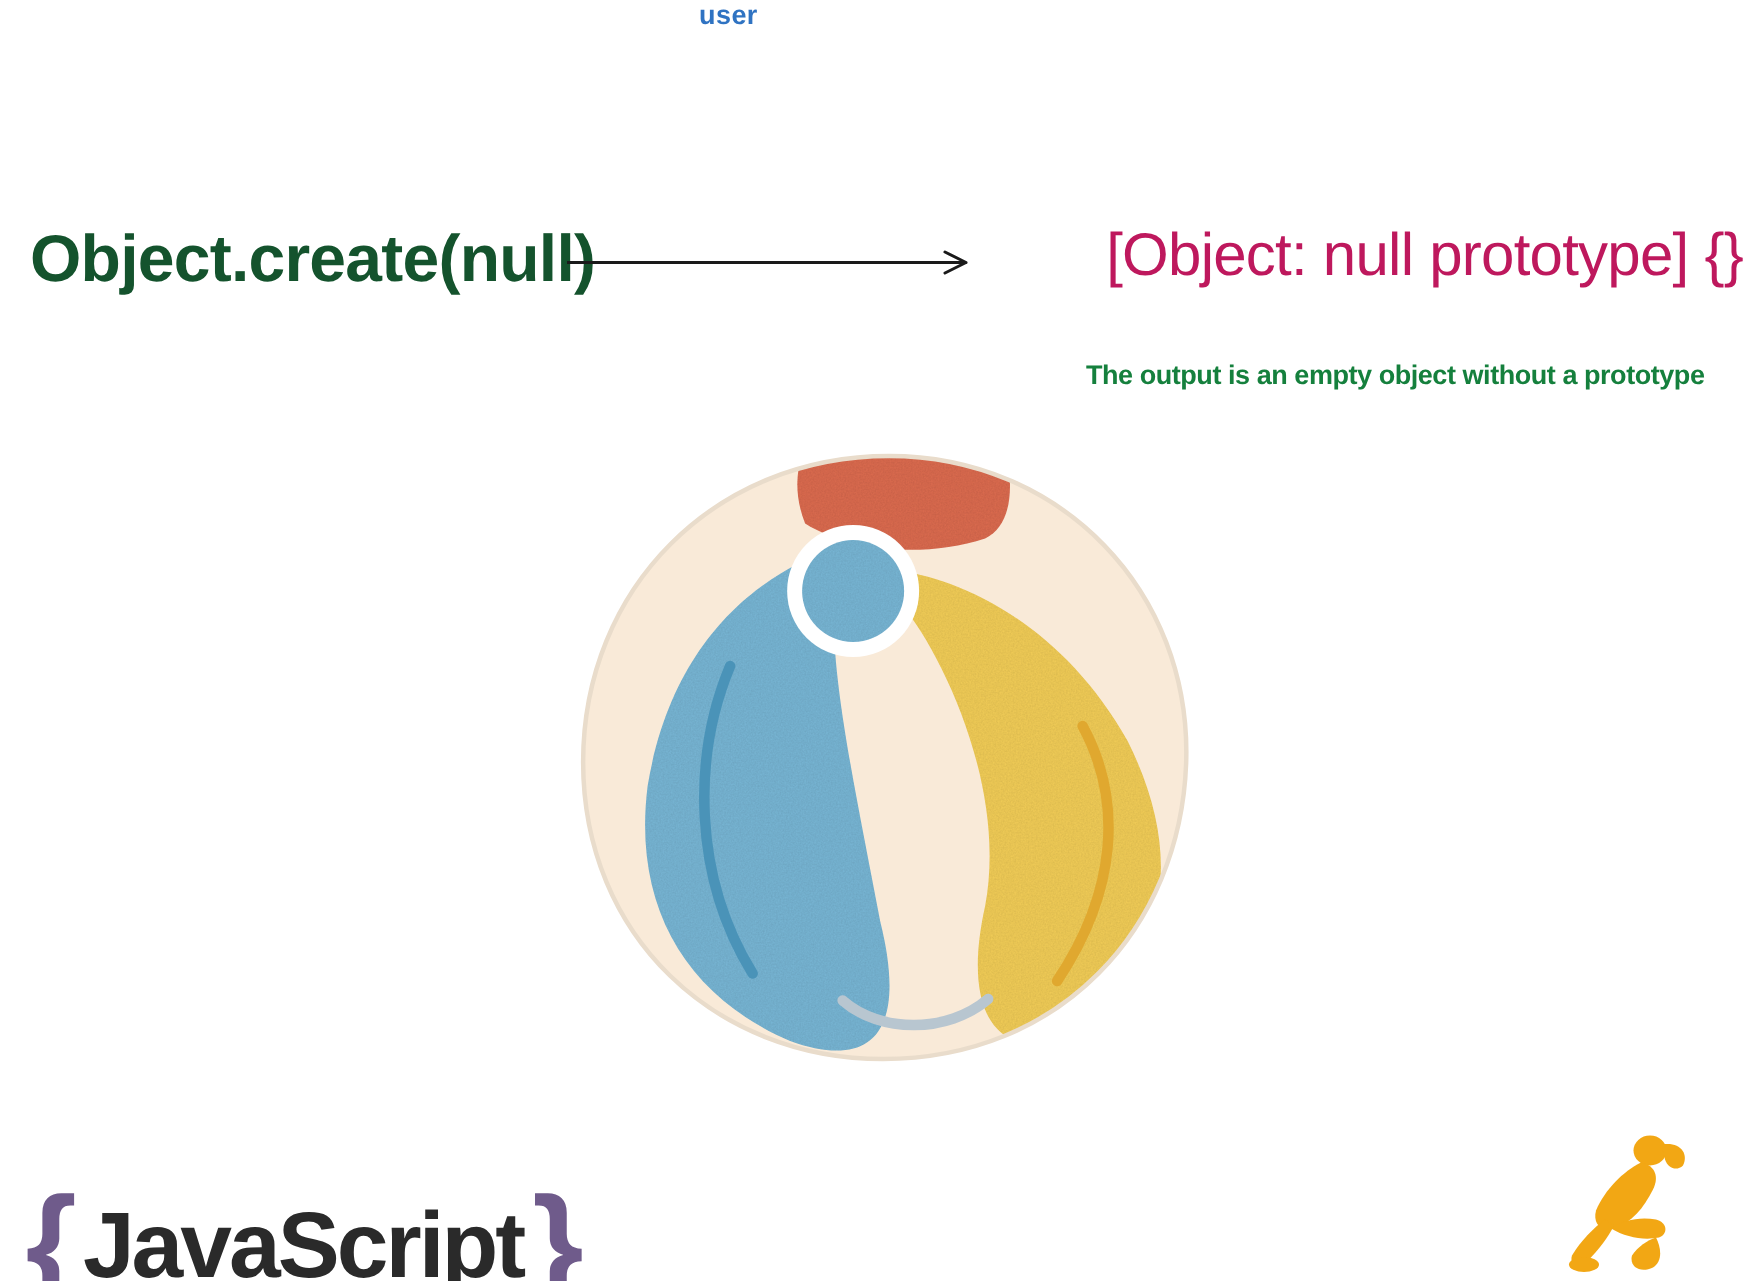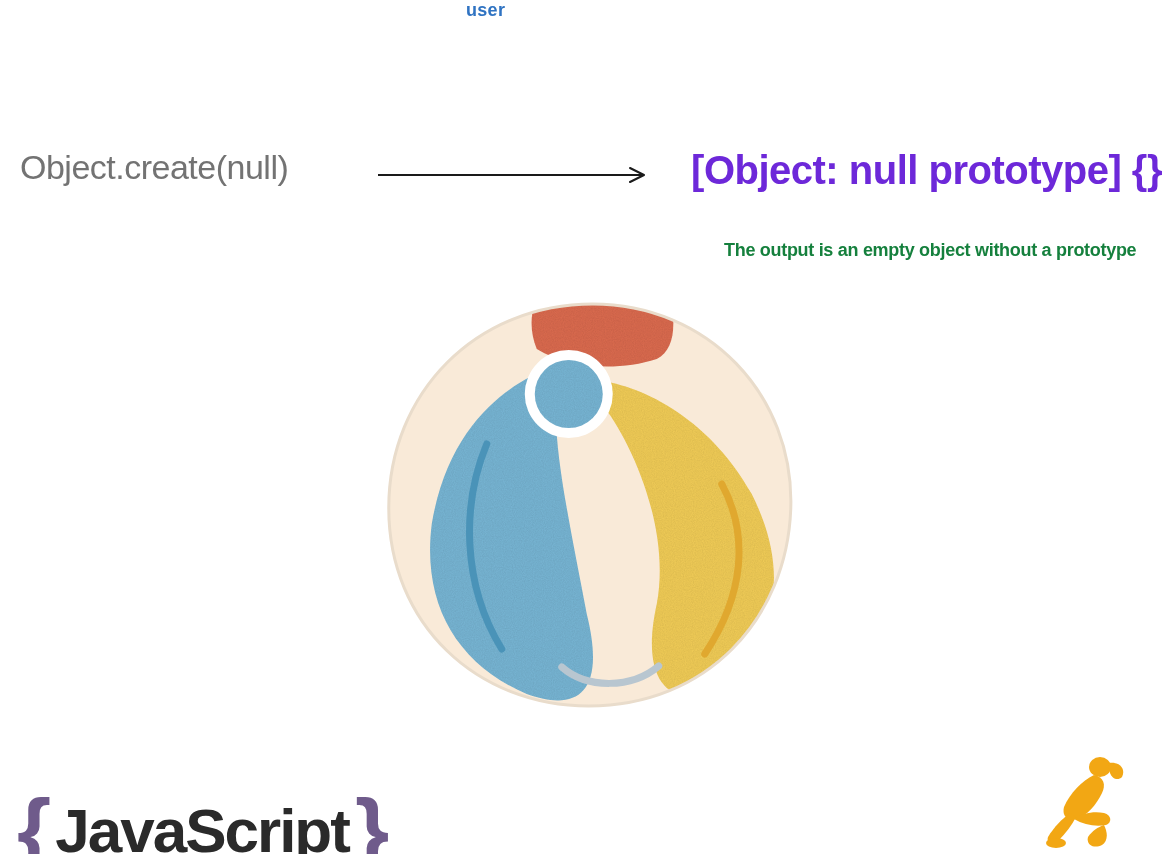--- a/index.html
+++ b/index.html
@@ -26,32 +26,32 @@
     color: #2f73c2;
     font-weight: 700;
     font-size: 18px;
     letter-spacing: 0.3px;
   }
 
   .expr-left {
     position: absolute;
     top: 148px;
     left: 20px;
-    color: #737373;
-    font-weight: 400;
-    font-size: 34px;
+    color: #14532d;
+    font-weight: 700;
+    font-size: 44px;
     letter-spacing: -0.5px;
   }
 
   .expr-right {
     position: absolute;
     top: 148px;
     right: 8px;
-    color: #6d28d9;
-    font-weight: 700;
+    color: #be185d;
+    font-weight: 400;
     font-size: 40px;
     letter-spacing: -0.5px;
     text-align: right;
   }
 
   .arrow-wrap {
     position: absolute;
     top: 165px;
     left: 378px;
     width: 278px;

